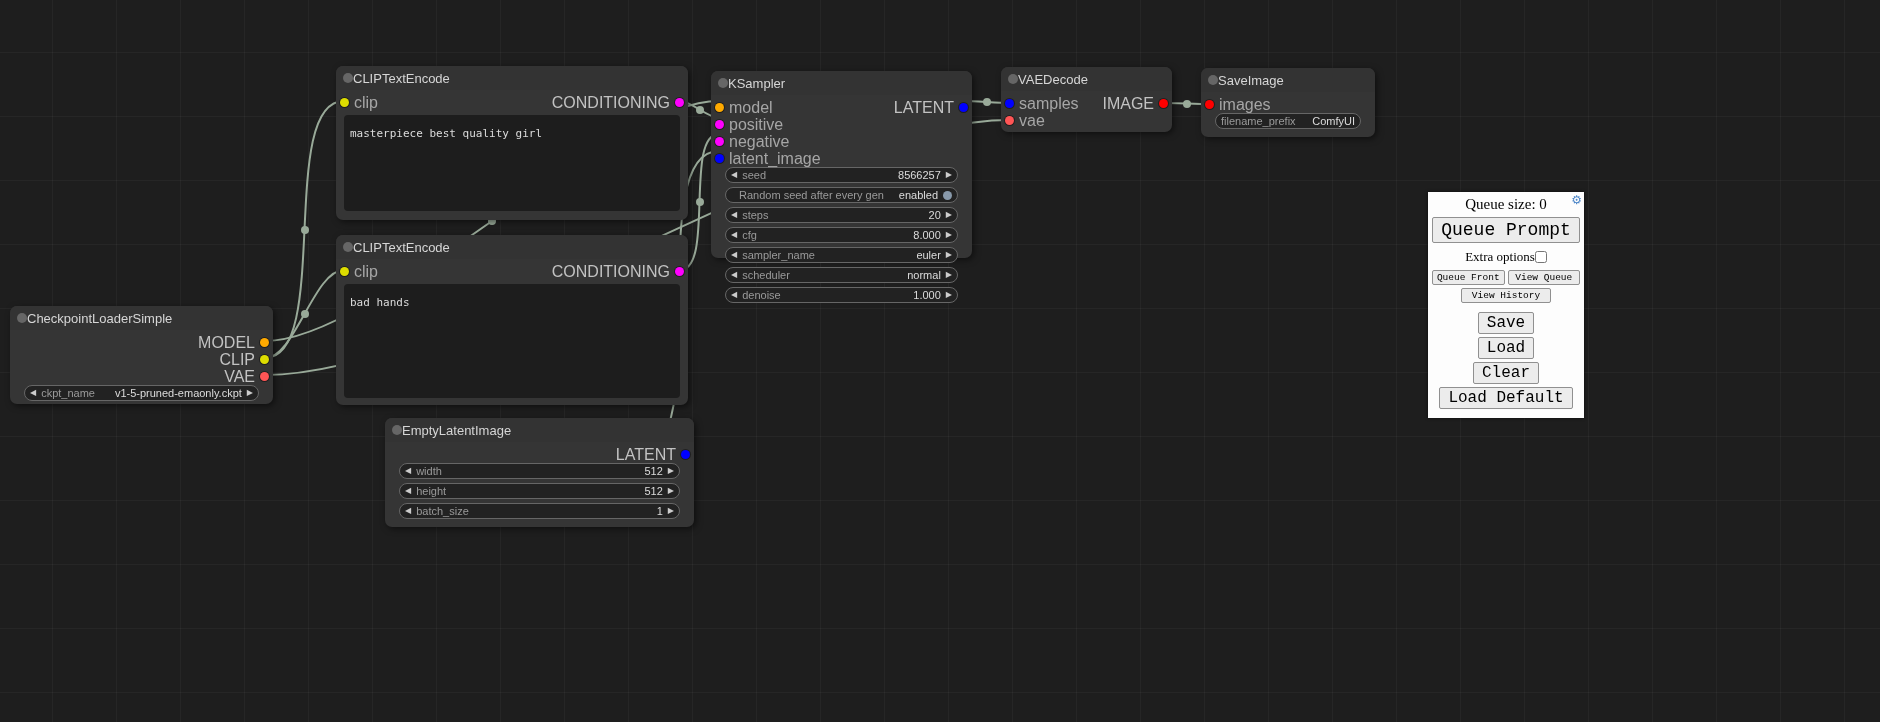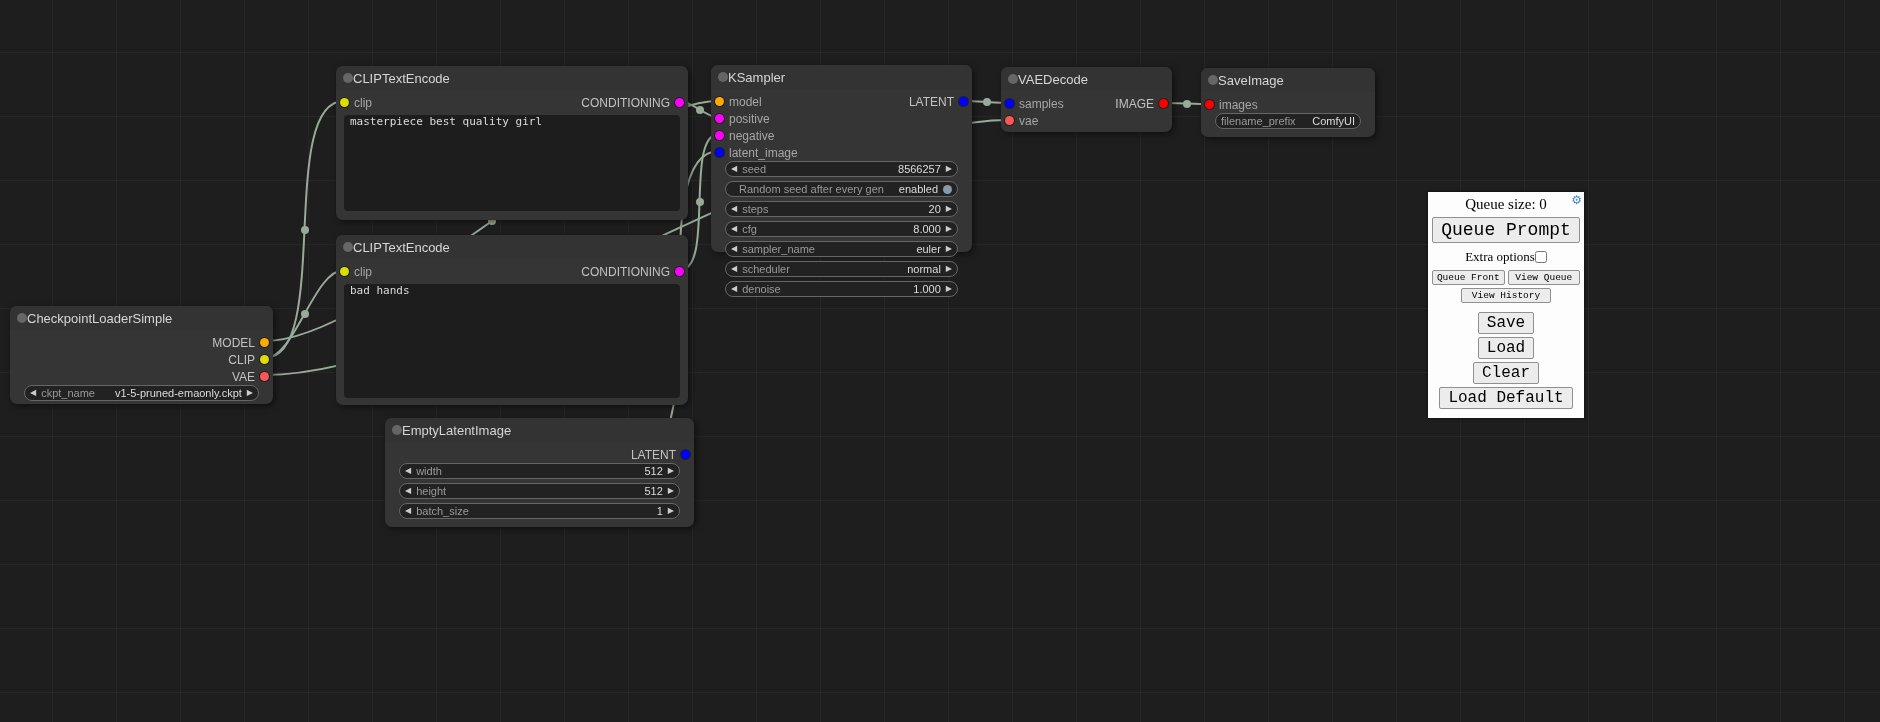--- a/index.html
+++ b/index.html
@@ -12,37 +12,37 @@
     background-size:64px 64px;background-position:-12px -12px;}
   svg.links{position:absolute;left:0;top:0;width:1880px;height:722px;z-index:1}
   svg.links path{fill:none;stroke-width:2;stroke-linecap:round}
 
   .node{position:absolute;z-index:2;background:#353535;border-radius:7px;
     box-shadow:2px 2px 6px rgba(0,0,0,.5);user-select:none}
   .node-title{height:24px;display:flex;align-items:center;gap:0;padding:0 7px;
     background:#333333;border-radius:7px 7px 0 0;font-size:13px;color:#D6D6D6;white-space:nowrap}
   .title-dot{width:10px;height:10px;border-radius:50%;background:#666;flex:0 0 auto}
   .slots{padding-top:4px}
-  .srow{height:17px;display:flex;align-items:center;padding:0 4px;font-size:12px}
+  .srow{height:17px;display:flex;align-items:center;padding:0 4px;font-size:16px}
   .in{display:flex;align-items:center;gap:5px;color:#A6A6A6}
   .out{display:flex;align-items:center;gap:5px;margin-left:auto;color:#C2C2C2}
   .dot{width:9px;height:9px;border-radius:50%;flex:0 0 auto;box-shadow:0 0 0 1px rgba(0,0,0,.4)}
   .t-MODEL{background:#FFAA00}.t-CLIP{background:#DDDD00}.t-VAE{background:#FF5555}
   .t-CONDITIONING{background:#FF00FF}.t-LATENT{background:#0000FF}.t-IMAGE{background:#FF0000}
   .widgets{padding:0 14px}
   .widget{height:16px;margin-bottom:4px;background:#222;border:1px solid #666;border-radius:8px;
     display:flex;align-items:center;gap:5px;padding:0 5px;white-space:nowrap}
   .arrow{font-size:8px;color:#CCC;line-height:1}
   .wname{color:#9A9A9A;font-size:11px}
   .wvalue{color:#DCDCDC;font-size:11px;margin-left:auto}
   .widget.toggle .wname{margin-left:8px}
   .toggle-dot{width:9px;height:9px;border-radius:50%;background:#8899AA;flex:0 0 auto}
   .prompt-text{display:block;margin:4px 8px 0;width:calc(100% - 16px);background:#1D1D1D;border:none;
     border-radius:4px;color:#DCDCDC;font-family:"DejaVu Sans Mono",monospace;font-size:11px;
-    padding:0 6px;resize:none;outline:none}
+    padding:12px 6px;resize:none;outline:none}
 
   #menu{position:absolute;left:1428px;top:192px;width:156px;z-index:10;background:#FDFDFD;
     box-shadow:0 0 3px rgba(0,0,0,.7);padding:2px 4px 6px;text-align:center;
     font-family:"Liberation Serif",serif;color:#000}
   .menu-header{position:relative;font-size:15px;margin:2px 0 3px}
   .gear{position:absolute;right:-2px;top:-3px;font-size:12px;color:#4C86C8;cursor:pointer}
   #menu button{font-family:Liberation Mono, monospace;background:#ECECEC;border:1px solid #909090;
     border-radius:2px;color:#000;cursor:pointer}
   .qp-btn{width:100%;font-size:18px;padding:2px 0;margin:1px 0 4px}
   .extra{font-size:13px;margin:2px 0 5px;display:flex;align-items:center;justify-content:center;}
@@ -181,21 +181,21 @@
       </div>
       <div class="widget">
         <span class="arrow">◀</span>
         <span class="wname">batch_size</span>
         <span class="wvalue">1</span>
         <span class="arrow">▶</span>
       </div>
     </div>
   </div>
 
-  <div class="node" style="left:711px;top:65px;width:261px;height:187px">
+  <div class="node" style="left:711px;top:71px;width:261px;height:187px">
     <div class="node-title">
       <span class="title-dot"></span>
       <span>KSampler</span>
     </div>
     <div class="slots">
       <div class="srow">
         <div class="in">
           <span class="dot t-MODEL"></span>
           <span>model</span>
         </div>

